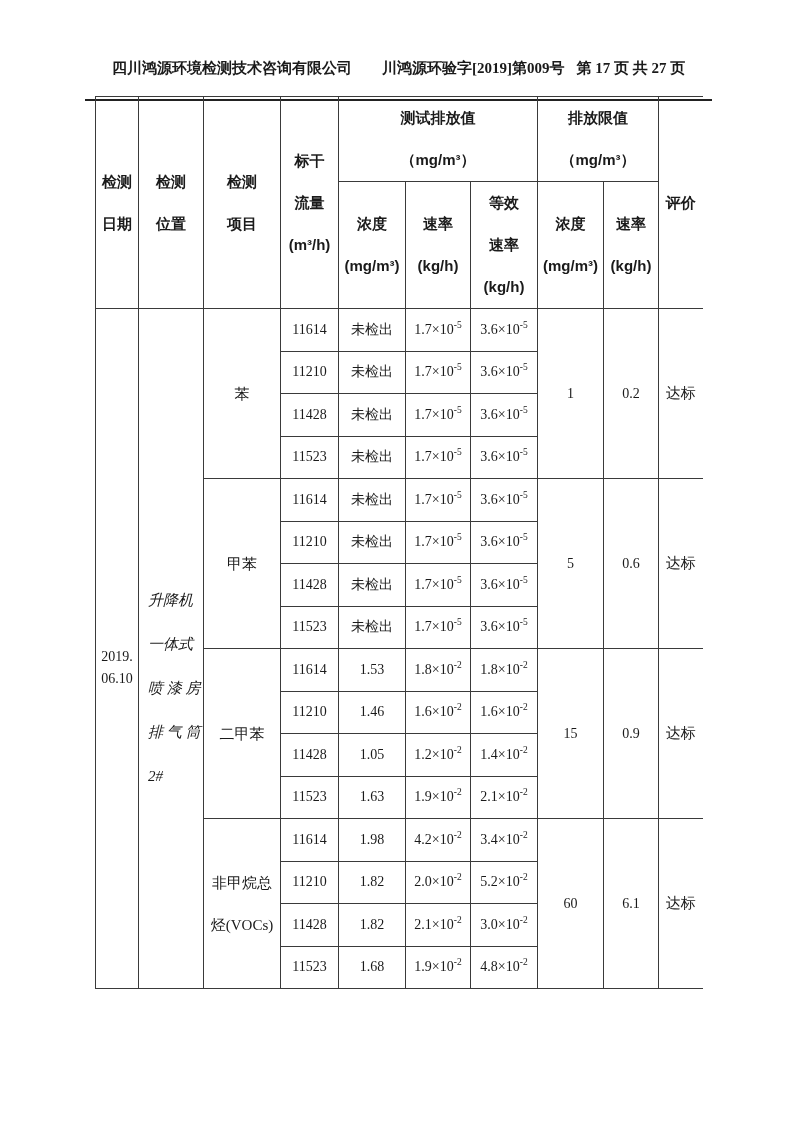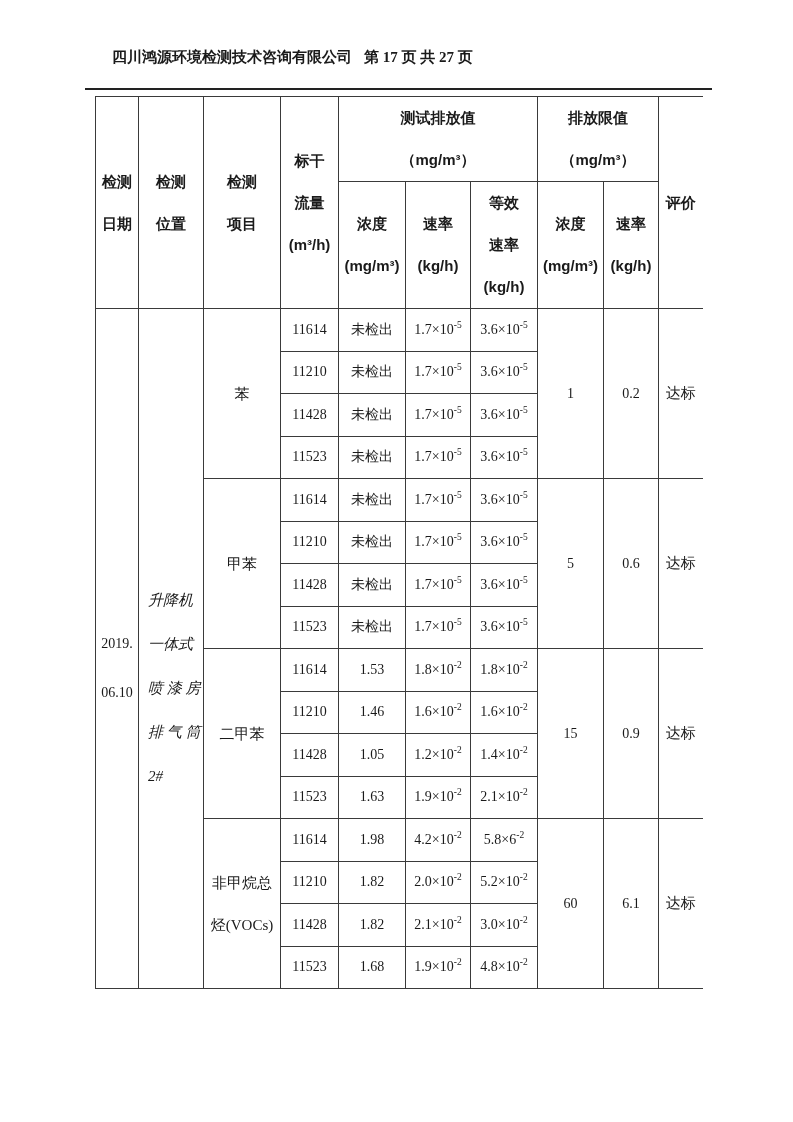--- a/index.html
+++ b/index.html
@@ -10,21 +10,21 @@
   }
   
   .page-header{
     position:absolute;left:85px;top:46px;width:627px;
     border-bottom:2px solid #222;padding-bottom:20px;
     display:flex;align-items:baseline;
     font-weight:bold;font-size:15px;line-height:22px;white-space:nowrap;
   }
   .page-header .company{margin-left:27px;}
   .page-header .docnum{margin-left:30px;}
-  .page-header .pages{margin-left:12px;}
+  .page-header .pages{margin-left:12px;margin-top:11px;}
   
   table.report{
     position:absolute;left:95px;top:96px;
     border-collapse:collapse;table-layout:fixed;
     font-family:"Liberation Serif","DejaVu Serif",serif;
   }
   table.report th,table.report td{
     border:1px solid #3a3a3a;padding:0;margin:0;
     text-align:center;vertical-align:middle;
     white-space:pre-line;
@@ -33,32 +33,33 @@
     font-family:"Liberation Sans","DejaVu Sans",sans-serif;
     font-weight:bold;font-size:15px;line-height:42px;margin-left:14px;
   }
   tr.hdr1{height:82px;}
   tr.hdr2{height:125px;}
   tr.data{height:42.5px;}
   td{font-size:14px;}
   td.no-r{border-right:0 !important;}
   td.verdict{font-size:15px;}
   td.pollutant{font-size:15px;line-height:42px;}
-  td.date-cell div{line-height:49px;transform:translateY(19px);text-align:center;}
+  td.date-cell div{line-height:22px;transform:translateY(19px);text-align:center;}
   td.loc-cell div{
     line-height:44px;transform:translateY(39px);
     text-align:left;padding-left:9px;font-size:15px;font-style:italic;
   }
   .sci sup{font-size:9.5px;line-height:0;vertical-align:super;letter-spacing:0;}
 </style>
 </head>
 <body>
 
 <div class="page-header">
   <span class="company">四川鸿源环境检测技术咨询有限公司</span>
+  <span class="docnum">川鸿源环验字[2019]第009号</span>
   <span class="pages">第 17 页 共 27 页</span>
 </div>
 
 <table class="report">
   <colgroup>
     <col style="width:43px">
       <col style="width:65px">
       <col style="width:77px">
     <col style="width:58px">
       <col style="width:67px">
@@ -192,21 +193,21 @@
     <td class="sci"><span>1.9×10</span><sup>-2</sup></td>
     <td class="sci"><span>2.1×10</span><sup>-2</sup></td>
   </tr>
 
   <tr class="data">
     <td rowspan="4" class="pollutant">非甲烷总
 烃(VOCs)</td>
     <td>11614</td>
     <td>1.98</td>
     <td class="sci"><span>4.2×10</span><sup>-2</sup></td>
-    <td class="sci"><span>5.8×6</span><sup>-2</sup></td>
+    <td class="sci"><span>3.4×10</span><sup>-2</sup></td>
     <td rowspan="4">60</td>
     <td rowspan="4">6.1</td>
     <td rowspan="4" class="no-r verdict">达标</td>
   </tr>
   <tr class="data">
     <td>11210</td>
     <td>1.82</td>
     <td class="sci"><span>2.0×10</span><sup>-2</sup></td>
     <td class="sci"><span>5.2×10</span><sup>-2</sup></td>
   </tr>

